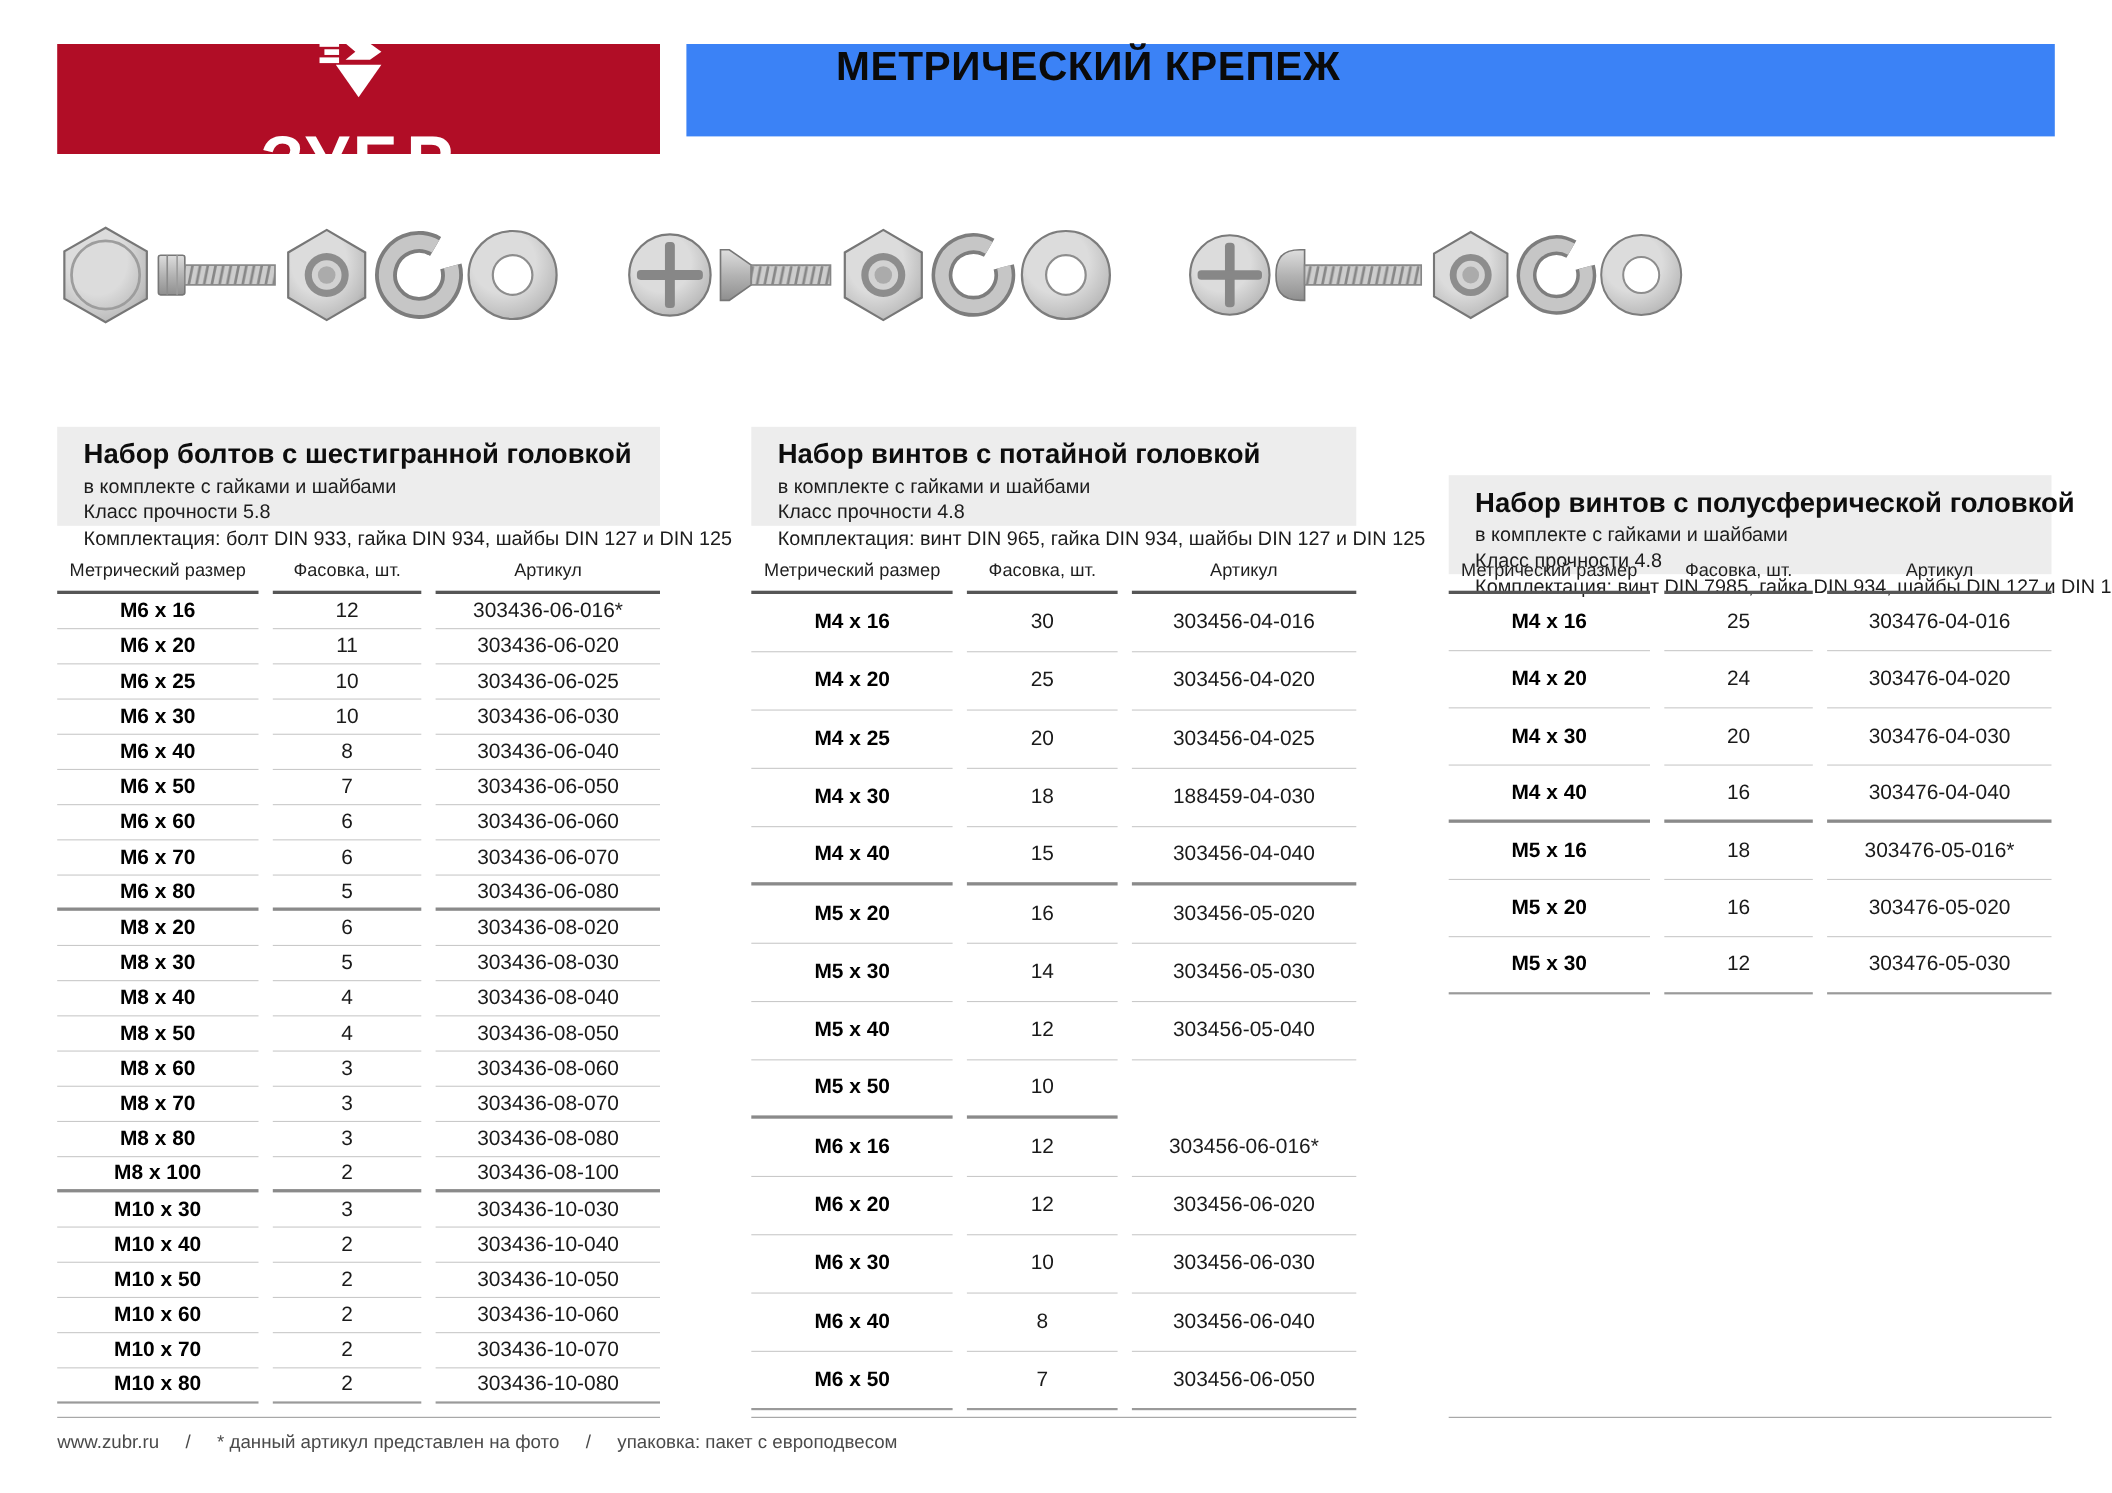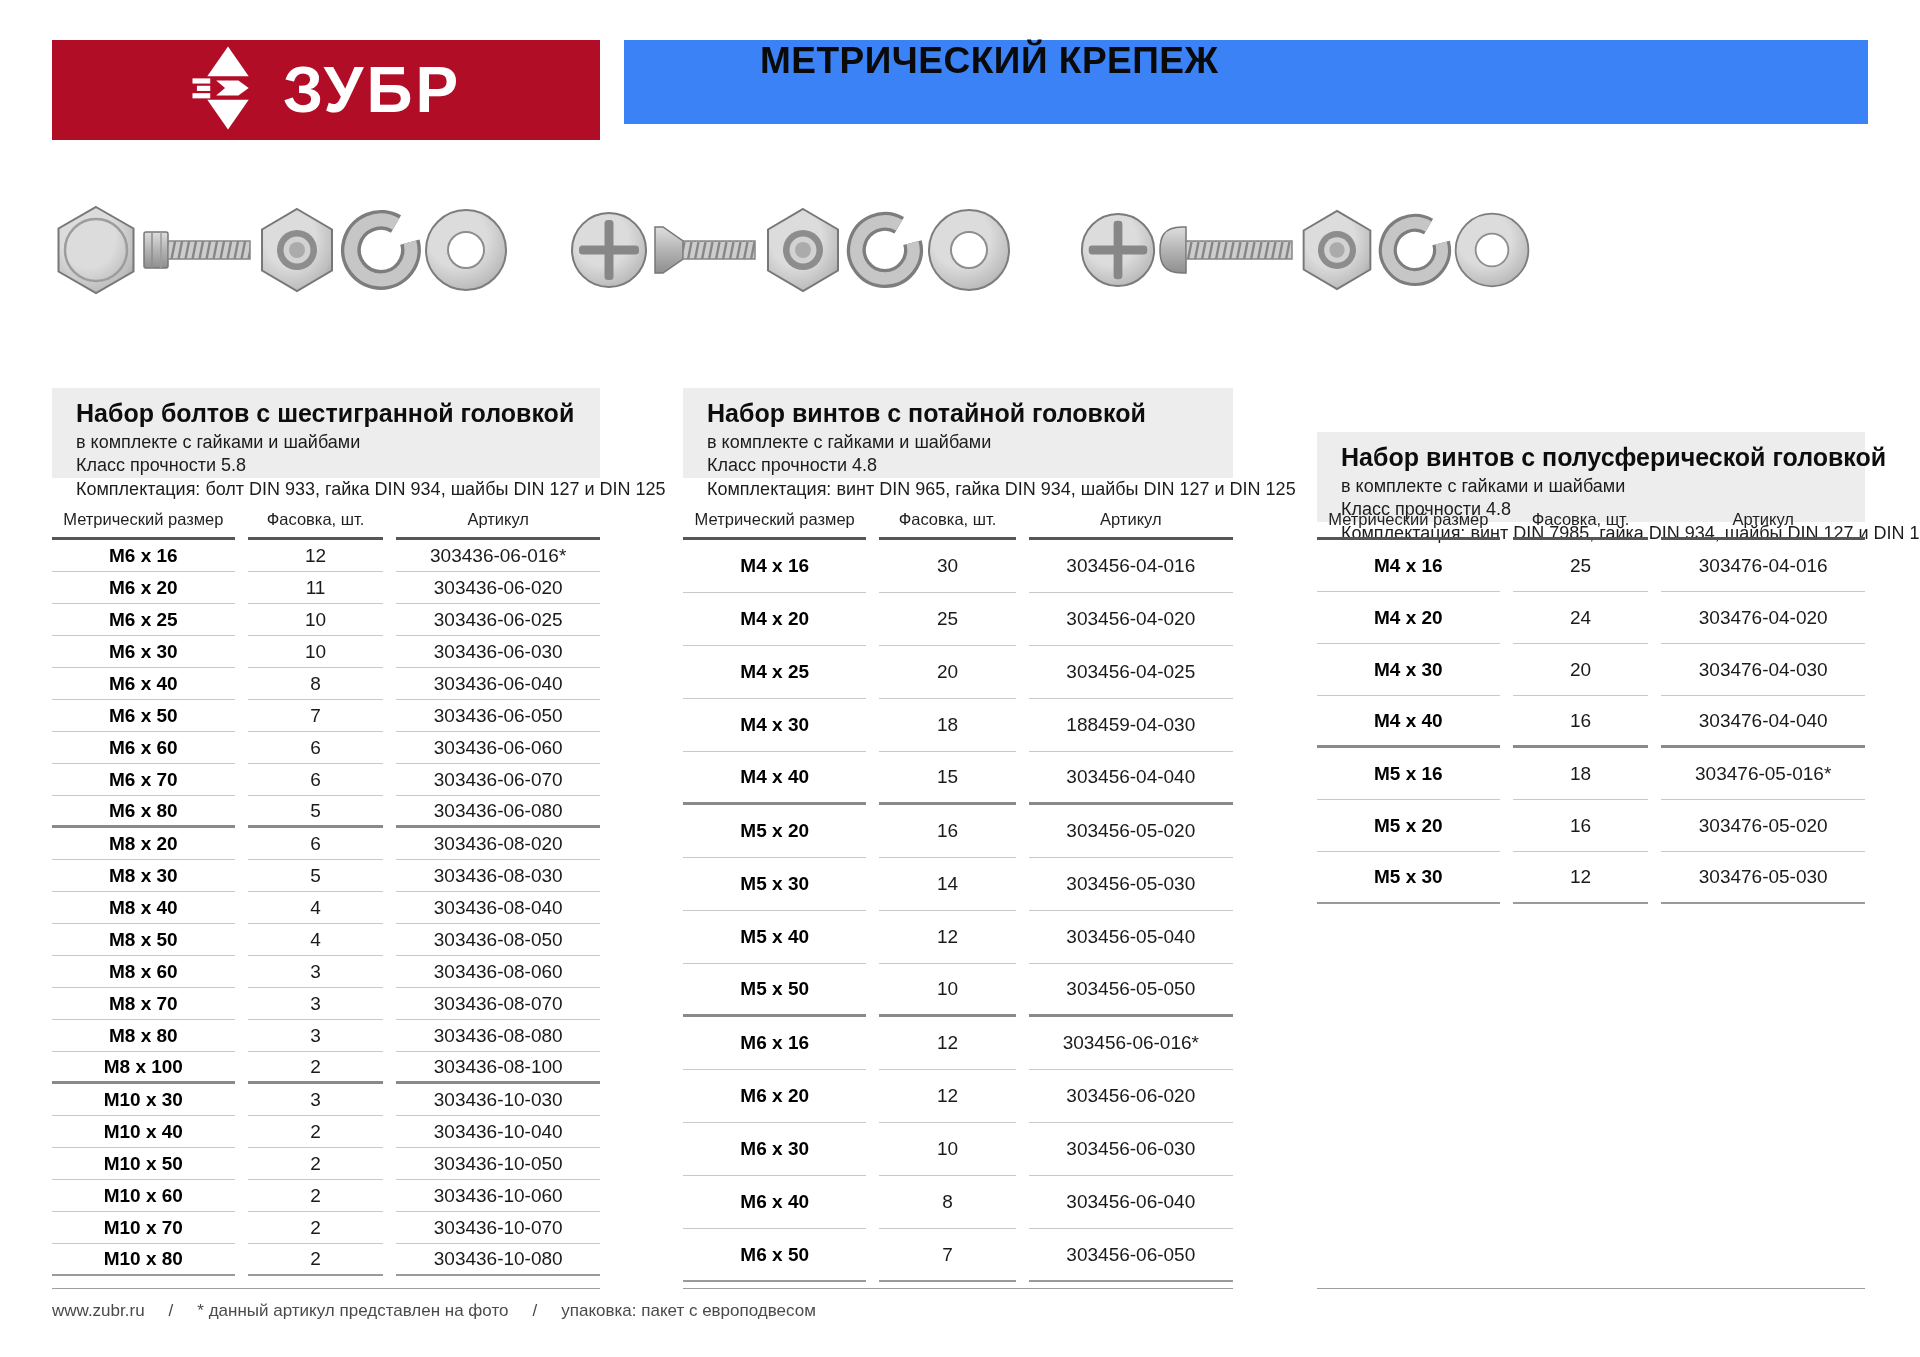--- a/index.html
+++ b/index.html
@@ -4,21 +4,21 @@
 <style>
   html,body{margin:0;padding:0;background:#fff;}
   .page{
     position:relative; width:1920px; height:1357px; background:#ffffff;
     font-family:"Liberation Sans","DejaVu Sans",sans-serif; color:#111;
     overflow:hidden;
   }
   
   .brand-box{
     position:absolute; left:52px; top:40px; width:548px; height:100px;
-    background:#b10d26; display:flex; align-items:center; justify-content:center; gap:18px;
+    background:#b10d26; display:flex; align-items:center; justify-content:center; gap:18px;flex-direction:column;
   }
   .brand-name{
     color:#fff; font-size:64px; font-weight:bold; letter-spacing:3px;
     transform:scaleY(1.02); line-height:1;
   }
   .banner{
     position:absolute; left:624px; top:40px; width:1244px; height:84px;
     background:#3b82f6; display:flex; 
   }
   .banner-title{
@@ -410,21 +410,20 @@
           <div class="cell art">303456-05-030</div>
         </div>
         <div class="trow">
           <div class="cell size">M5 x 40</div>
           <div class="cell qty">12</div>
           <div class="cell art">303456-05-040</div>
         </div>
         <div class="trow group-end">
           <div class="cell size">M5 x 50</div>
           <div class="cell qty">10</div>
-          <div class="cell art">303456-05-050</div>
         </div>
         <div class="trow">
           <div class="cell size">M6 x 16</div>
           <div class="cell qty">12</div>
           <div class="cell art">303456-06-016*</div>
         </div>
         <div class="trow">
           <div class="cell size">M6 x 20</div>
           <div class="cell qty">12</div>
           <div class="cell art">303456-06-020</div>

